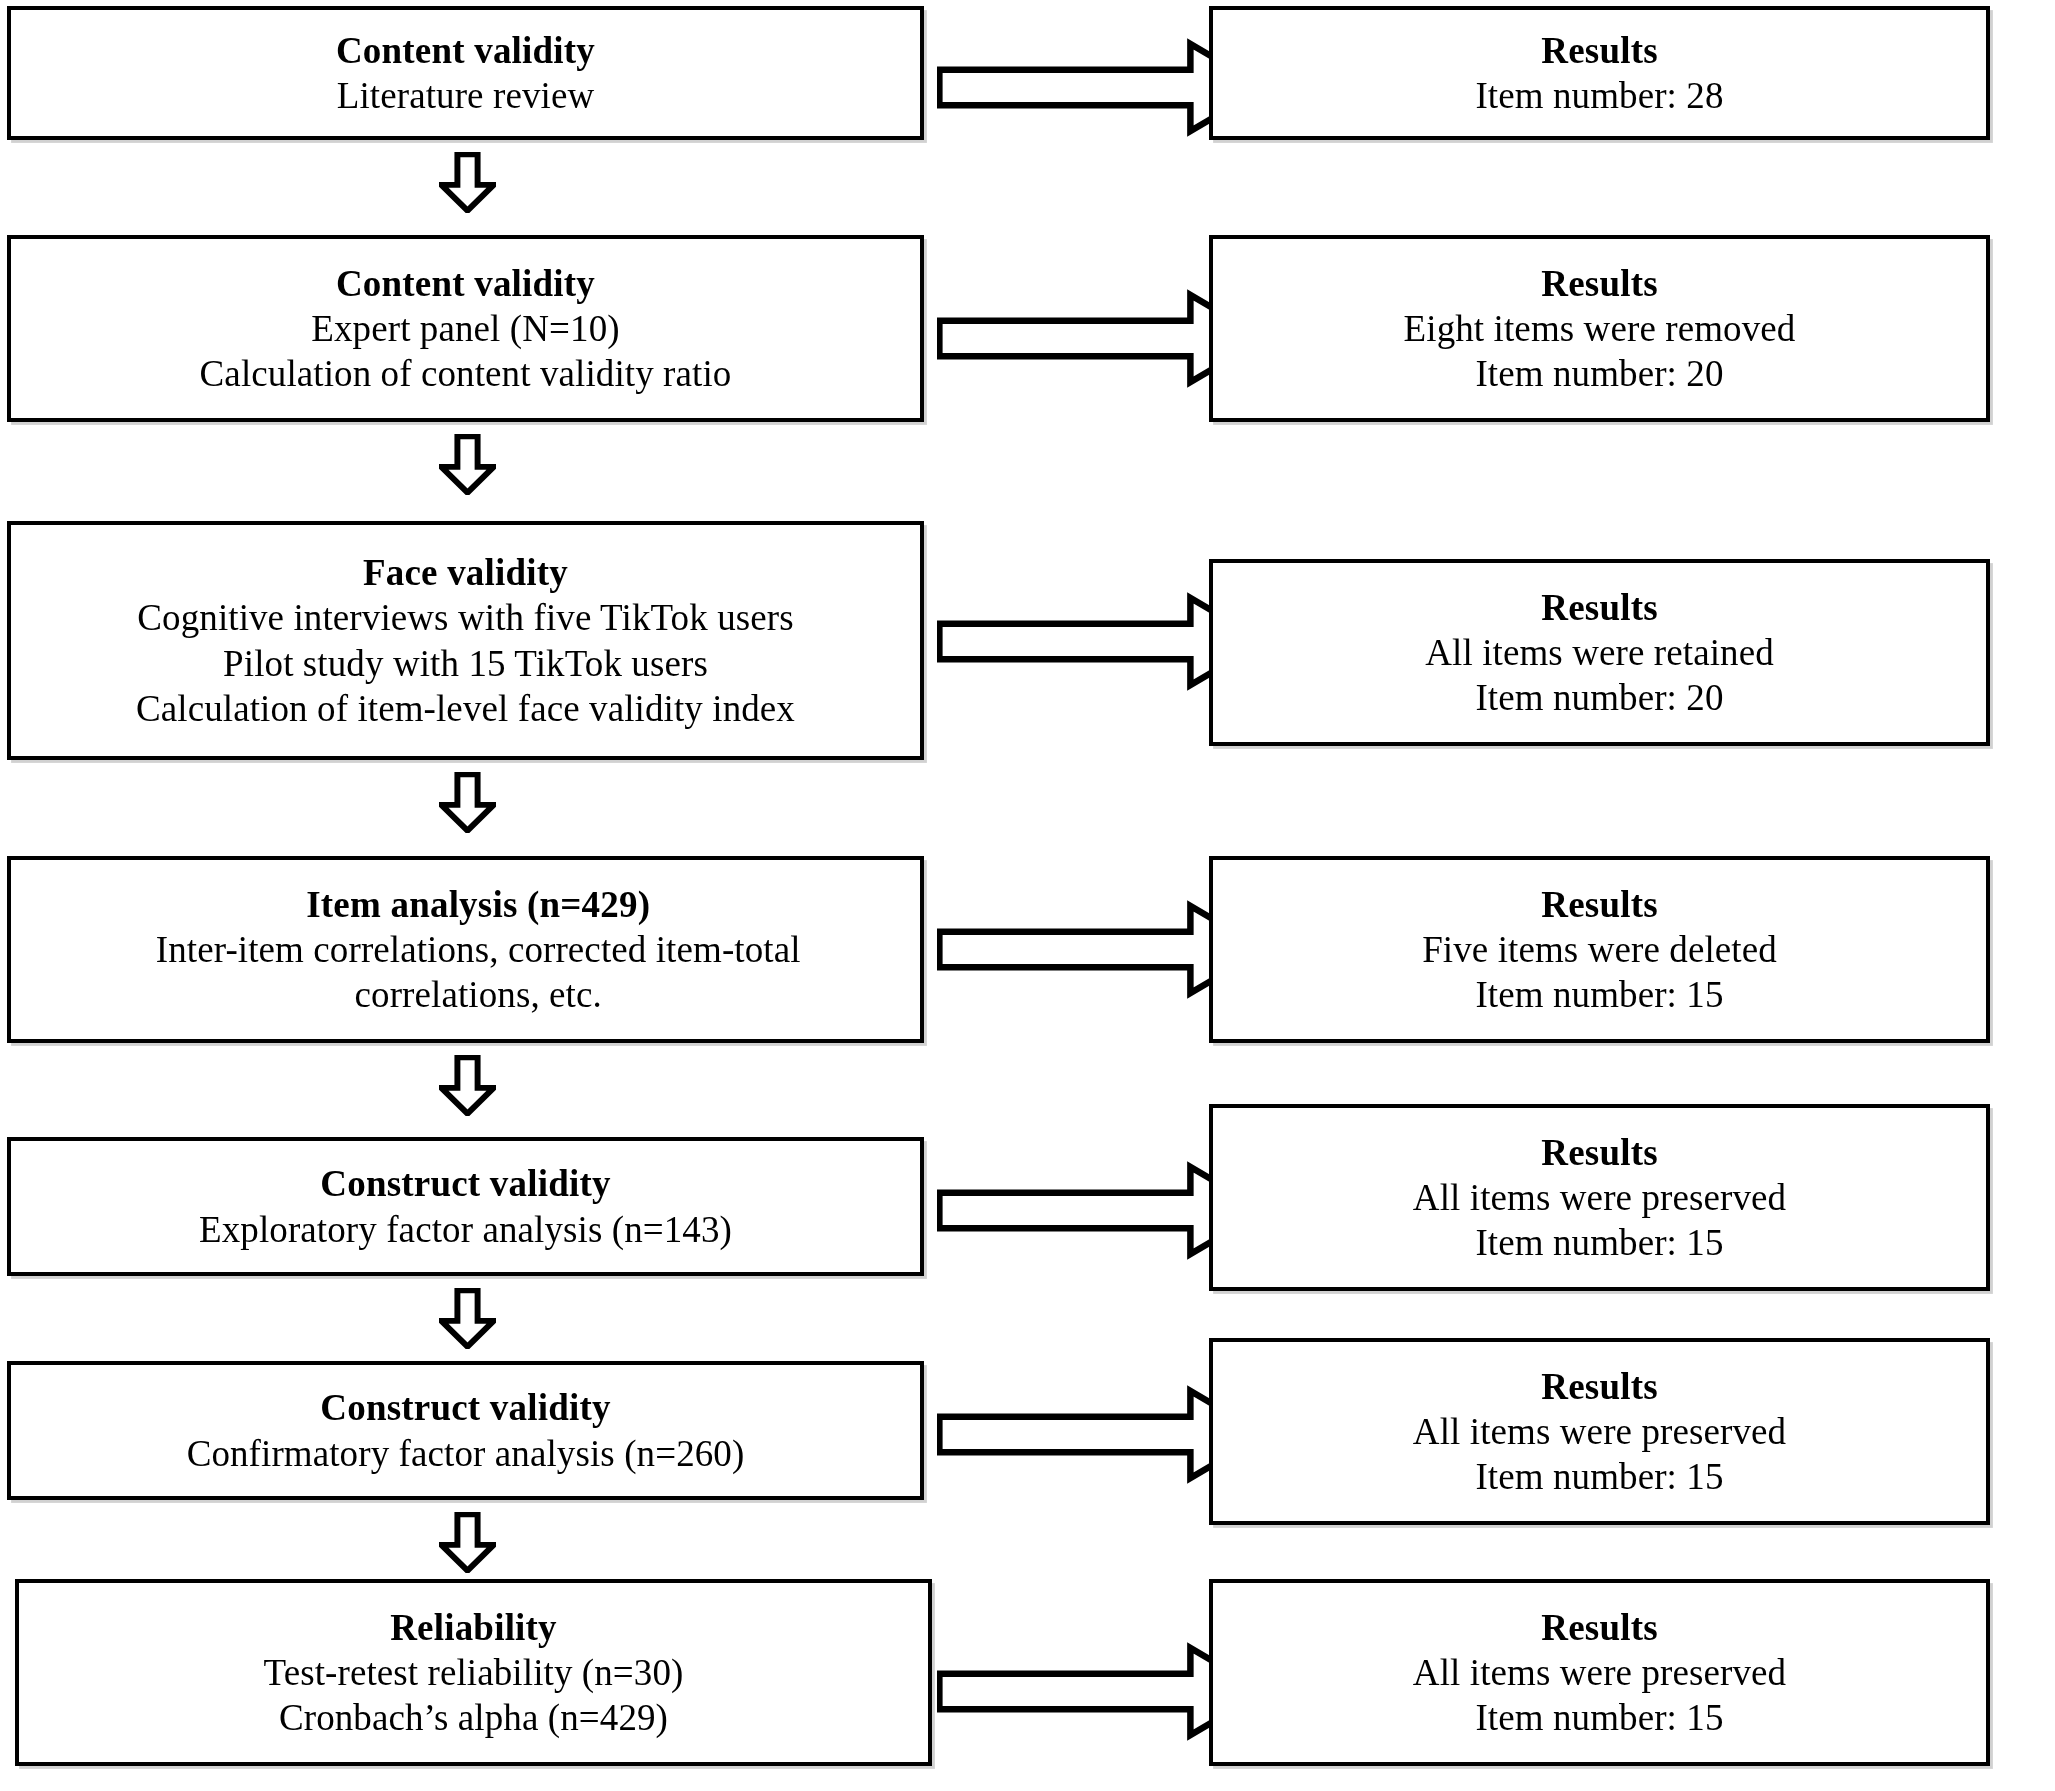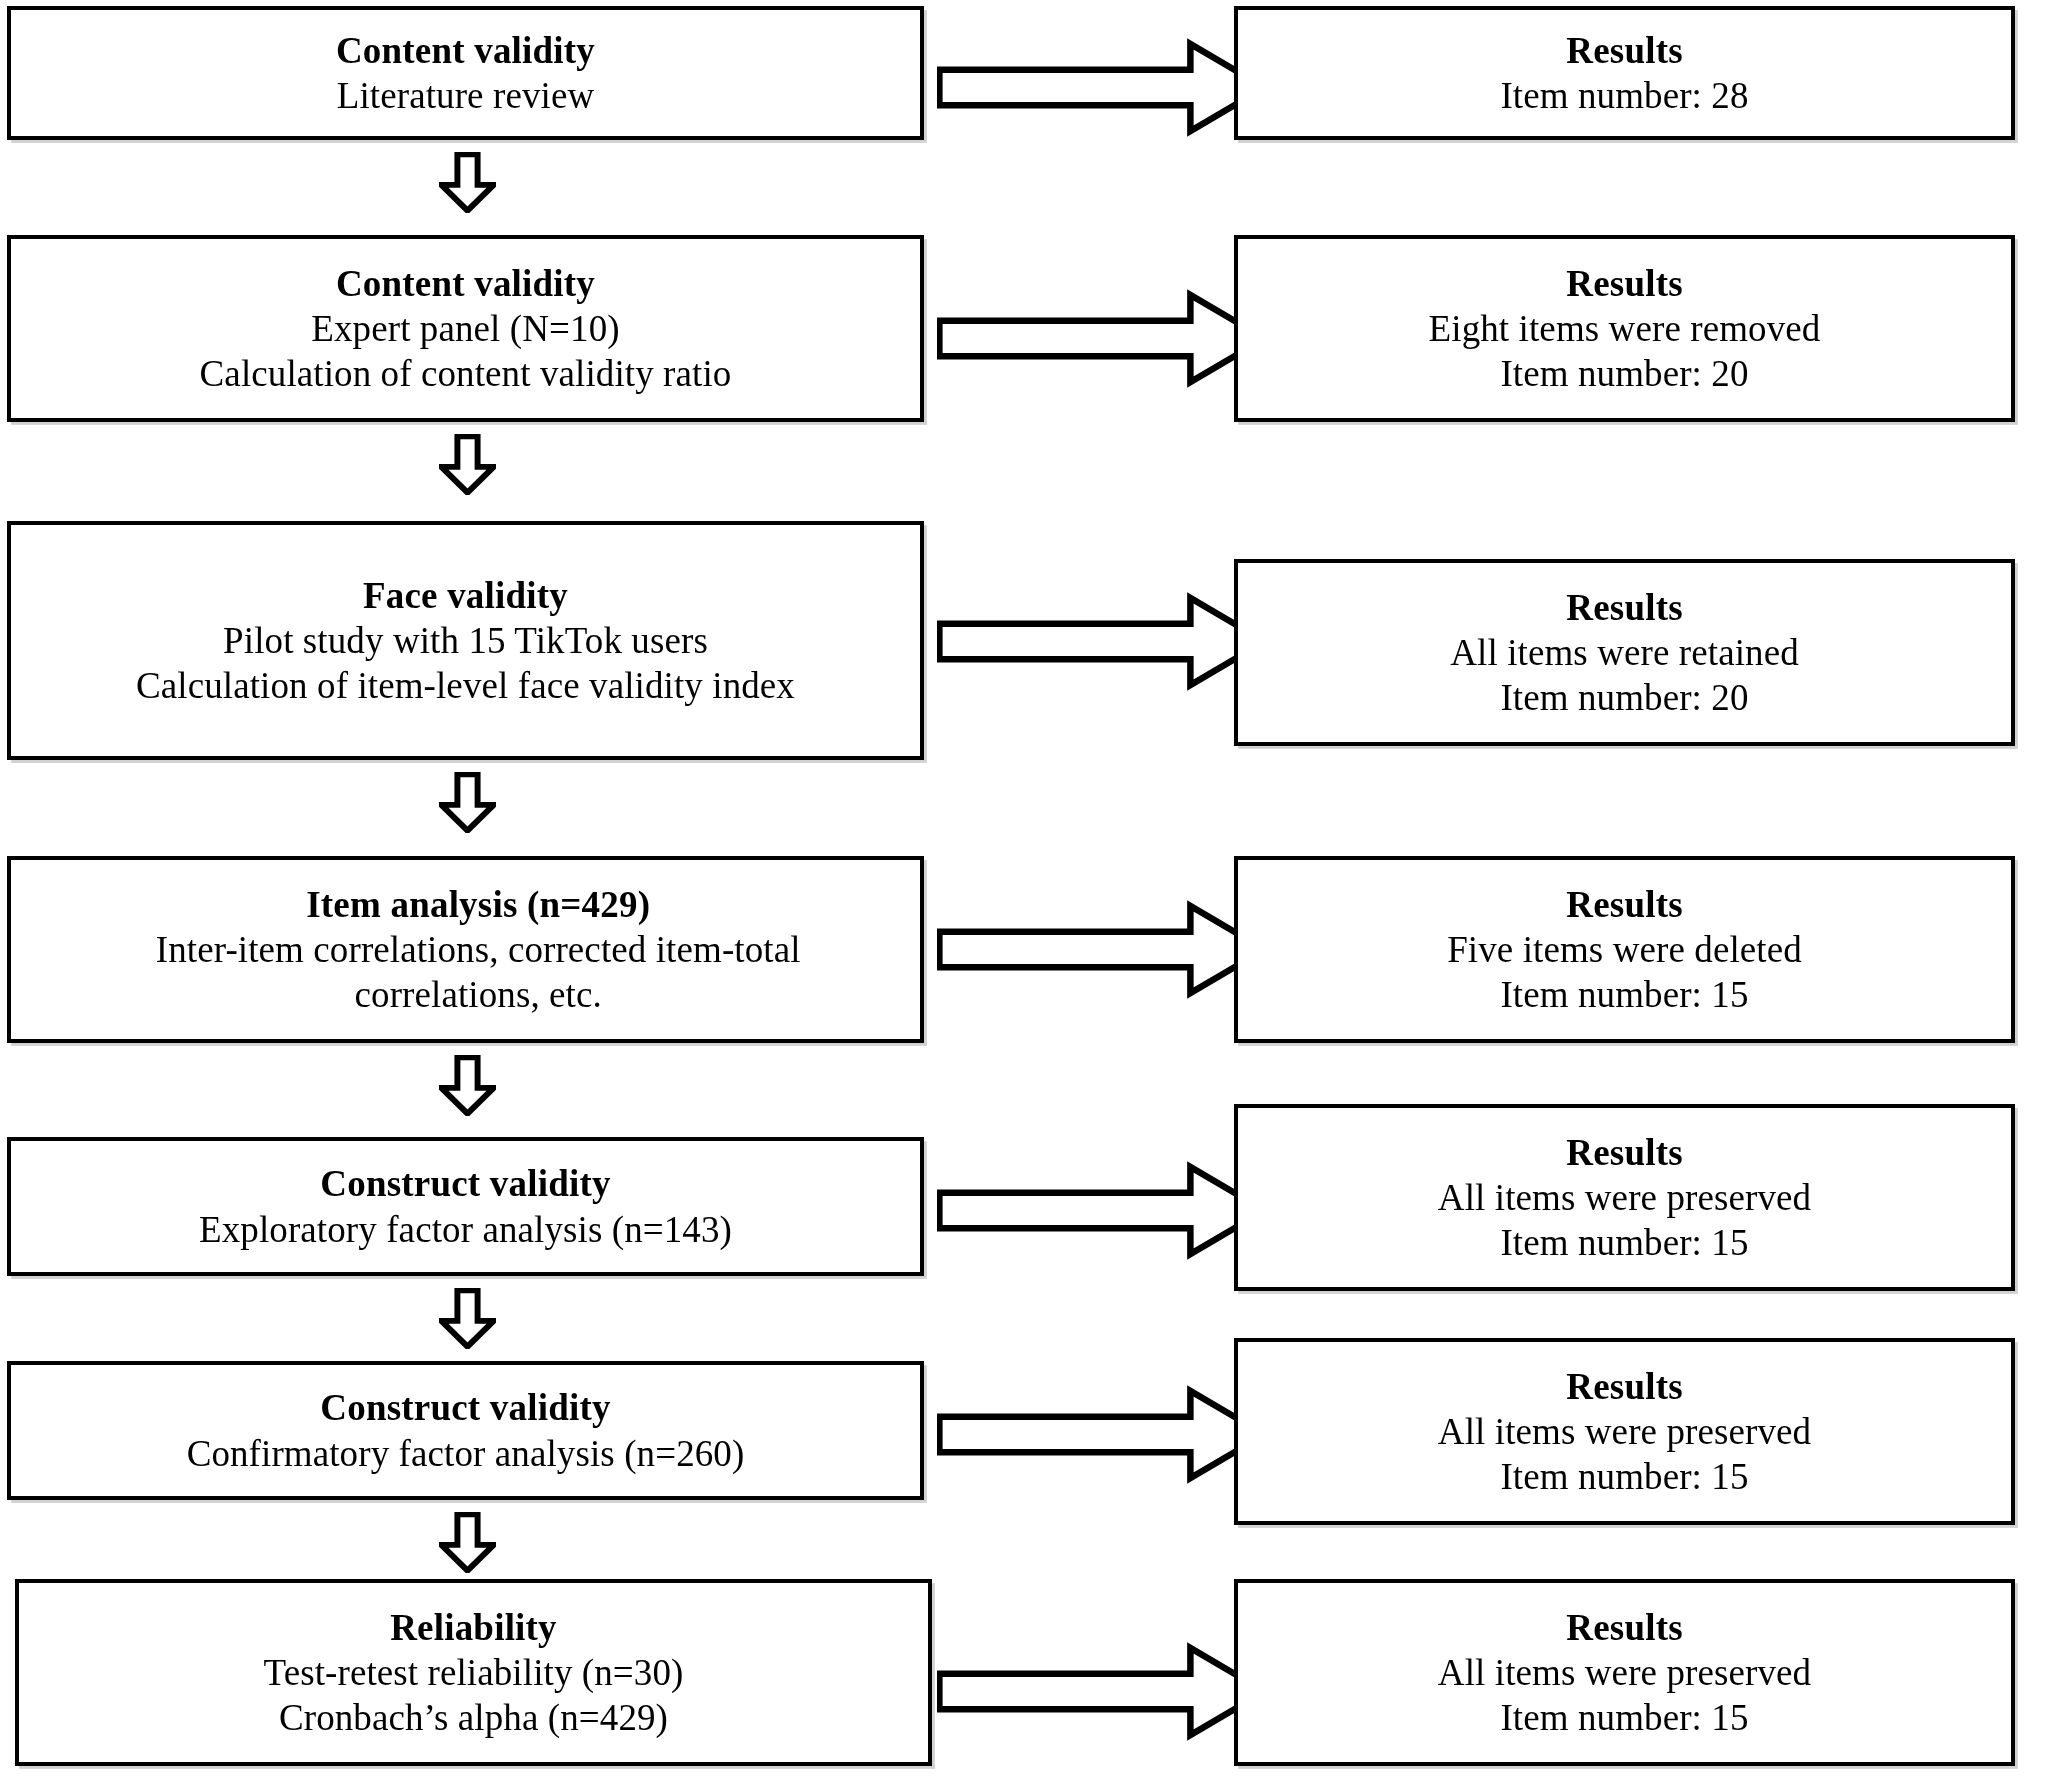--- a/index.html
+++ b/index.html
@@ -37,21 +37,21 @@
     border: 4.1px solid #000000;
     box-shadow: 3.5px 3.5px 0 -0.6px rgba(0,0,0,0.18);
     display: flex;
     flex-direction: column;
     align-items: center;
     justify-content: center;
     text-align: center;
     padding: 3.5px 10.6px;
   }
   .box-left  { left: 7px;   width: 917px; }
-  .box-right { left: 1234px; width: 781px; }
+  .box-right { left: 1209px; width: 781px; }
 
   .box-title {
     font-weight: bold;
     font-size: 37px;
     line-height: 1.22;
     letter-spacing: 0.2px;
     white-space: nowrap;
   }
   .box-line {
     font-weight: normal;
@@ -129,20 +129,21 @@
     <div class="v-arrow" style="top:434px;">
       <svg viewBox="0 0 96 104" preserveAspectRatio="none" aria-hidden="true">
         <polygon points="31,4 65,4 65,56 92,56 48,100 4,56 31,56" fill="#ffffff" stroke="#000000" stroke-width="10" stroke-linejoin="miter"></polygon>
       </svg>
     </div>
   </div>
 
   <div class="row" style="top:0px;">
     <div class="box box-left" style="top:521px; height:239px;">
       <div class="box-title">Face validity</div>
+      <div class="box-line">Cognitive interviews with five TikTok users</div>
       <div class="box-line">Pilot study with 15 TikTok users</div>
       <div class="box-line">Calculation of item-level face validity index</div>
     </div>
 
     <div class="h-arrow" style="left:937px; top:592px;">
       <svg viewBox="0 0 560 168" preserveAspectRatio="none" aria-hidden="true">
         <polygon points="4,54 430,54 430,10 556,84 430,158 430,114 4,114" fill="#ffffff" stroke="#000000" stroke-width="11" stroke-linejoin="miter"></polygon>
       </svg>
     </div>
 

